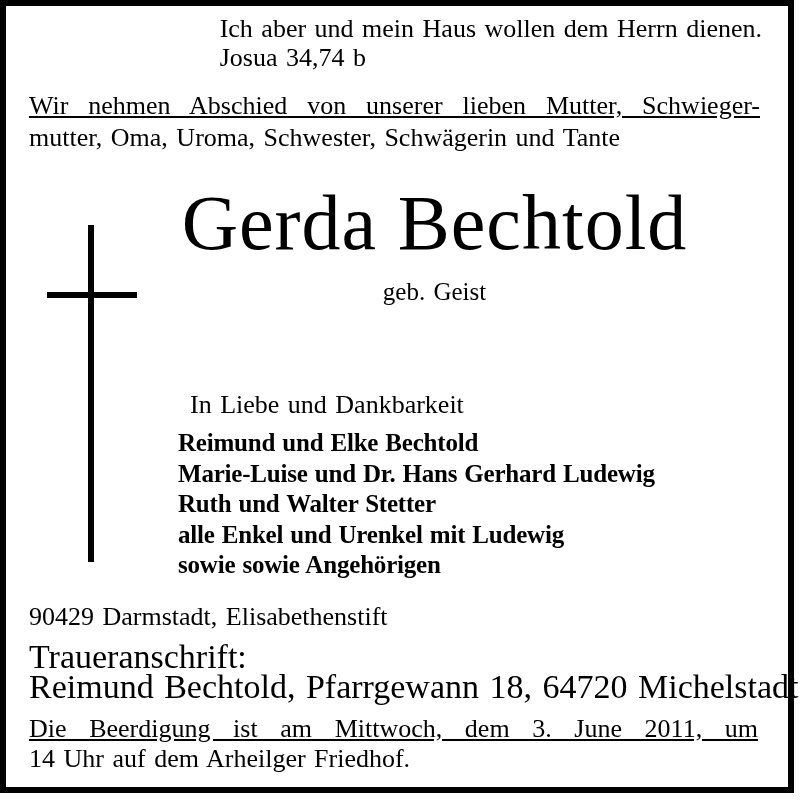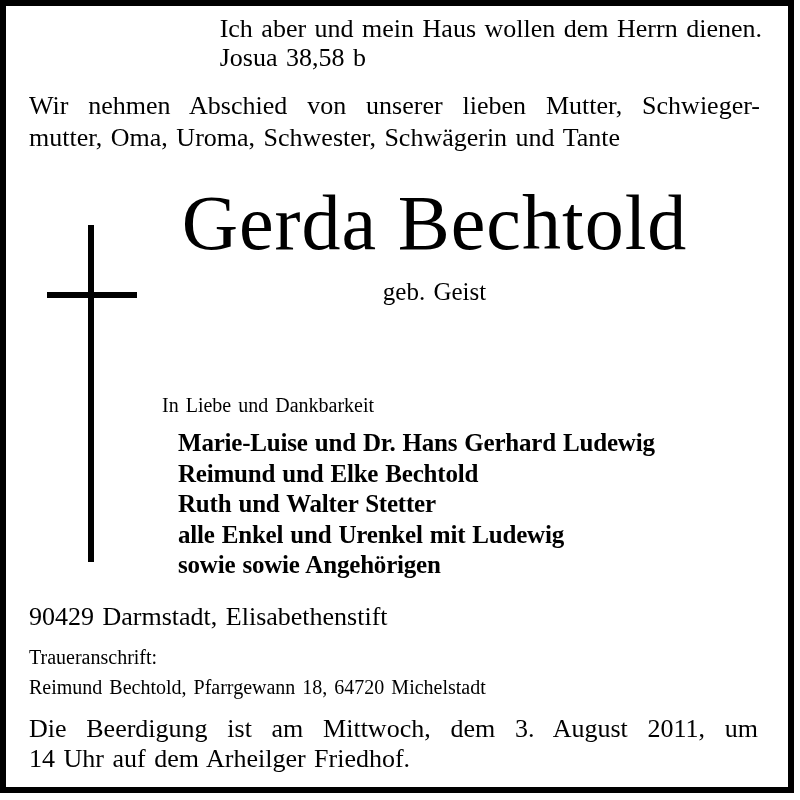--- a/index.html
+++ b/index.html
@@ -43,20 +43,21 @@
     top: 90px;
     left: 29px;
     width: 731px;
     font-size: 26px;
     line-height: 32px;
     word-spacing: 2px;
   }
   .justify-line {
     text-align: justify;
     text-align-last: justify;
+    text-decoration: underline;
   }
 
   
   .cross {
     position: absolute;
     left: 0;
     top: 0;
   }
   .cross-vertical {
     position: absolute;
@@ -106,23 +107,23 @@
     display: inline-block;
     margin-left: 64px;
   }
   .date-birth {
     display: inline-block;
   }
 
   
   .liebe-lead {
     position: absolute;
-    left: 162px;
+    left: 190px;
     top: 390px;
-    font-size: 20px;
+    font-size: 26px;
     line-height: 30px;
     word-spacing: 2px;
   }
   .mourners-block {
     position: absolute;
     left: 178px;
     top: 428px;
     font-size: 25px;
     font-weight: bold;
     line-height: 30.5px;
@@ -136,72 +137,72 @@
     left: 29px;
     top: 602px;
     font-size: 26px;
     line-height: 30px;
     word-spacing: 2px;
   }
   .condolence-block {
     position: absolute;
     left: 29px;
     top: 642px;
-    font-size: 20px;
+    font-size: 34px;
     line-height: 30px;
     word-spacing: 2px;
   }
   .funeral-block {
     position: absolute;
     left: 29px;
     top: 714px;
     width: 729px;
     font-size: 26px;
     line-height: 30px;
     word-spacing: 2px;
   }
 </style>
 </head>
 <body>
 
 <div class="frame"></div>
 
 <div class="quote-block">
   <div>Ich aber und mein Haus wollen dem Herrn dienen.</div>
-  <div>Josua 38,58 b</div>
+  <div>Josua 34,74 b</div>
 </div>
 
 <div class="intro-block">
   <div class="justify-line">Wir nehmen Abschied von unserer lieben Mutter, Schwieger-</div>
   <div>mutter, Oma, Uroma, Schwester, Schwägerin und Tante</div>
 </div>
 
 <div class="cross">
   <div class="cross-vertical"></div>
   <div class="cross-horizontal"></div>
 </div>
 
 <div class="header-block">
   <div class="deceased-name">Gerda Bechtold</div>
   <div class="maiden-name">geb. Geist</div>
 </div>
 
 <div class="liebe-lead">In Liebe und Dankbarkeit</div>
 
 <div class="mourners-block">
+  <div>Reimund und Elke Bechtold</div>
   <div>Marie-Luise und Dr. Hans Gerhard Ludewig</div>
-  <div>Reimund und Elke Bechtold</div>
   <div>Ruth und Walter Stetter</div>
   <div>alle Enkel und Urenkel mit Ludewig</div>
   <div>sowie sowie Angehörigen</div>
 </div>
 
 <div class="location-line">90429 Darmstadt, Elisabethenstift</div>
 
 <div class="condolence-block">
   <div>Traueranschrift:</div>
   <div>Reimund Bechtold, Pfarrgewann 18, 64720 Michelstadt</div>
 </div>
 
 <div class="funeral-block">
-  <div class="justify-line">Die Beerdigung ist am Mittwoch, dem 3. August 2011, um</div>
+  <div class="justify-line">Die Beerdigung ist am Mittwoch, dem 3. June 2011, um</div>
   <div>14 Uhr auf dem Arheilger Friedhof.</div>
 </div>
 
 </body></html>

